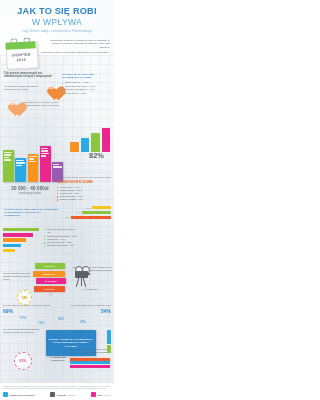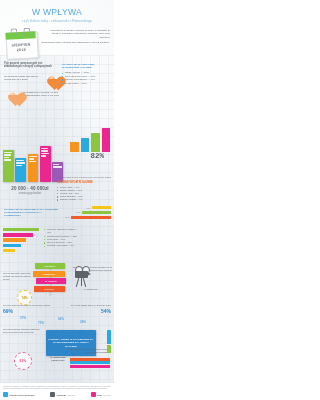--- a/index.html
+++ b/index.html
@@ -128,21 +128,21 @@
     border-radius:1px;position:relative;
     box-shadow:.7px .7px 1.5px rgba(0,0,0,.16);
     padding:2px 1px 0;
   }
   .card-lines{display:flex;flex-direction:column;gap:1.4px;}
   .card-lines i{display:block;height:1.1px;background:rgba(255,255,255,.85);border-radius:.5px;}
   .card-lines i.s{width:62%;} .card-lines i.m{width:82%;} .card-lines i.l{width:95%;}
 
   
   .pct82{
-    position:absolute;right:10px;top:152px;z-index:4;font-family:Liberation Mono, monospace;
+    position:absolute;right:10px;top:152px;z-index:4;
   }
   .pct82 .v{font-size:7.5px;font-weight:bold;color:#5b6369;line-height:8px;}
 
   
   .budget{
     position:absolute;left:4px;top:186px;width:52px;z-index:3;text-align:center;
   }
   .budget .v{font-size:4.6px;font-weight:bold;color:#5b6369;letter-spacing:.1px;}
   .budget .l{font-size:2.6px;color:#7b848b;margin-top:1px;}
 
@@ -272,20 +272,21 @@
   .logo-name{font-size:2.3px;font-weight:bold;color:#5b6369;}
   .logo-sub{font-size:1.9px;color:#9aa3aa;}
 </style>
 </head>
 <body>
 
 <div class="page">
   <div class="bg-map"></div>
 
   <div class="header">
+    <div class="h-title">JAK TO SIĘ ROBI</div>
     <div class="h-sub">W WPŁYWA</div>
     <div class="h-tag">czyli ślubne fakty i ciekawostki z Pomorskiego</div>
   </div>
 
   <div class="intro">
     <div class="cal">
       <div class="cal-body"></div>
       <div class="cal-top"></div>
       <div class="cal-ring r1"></div>
       <div class="cal-ring r2"></div>

